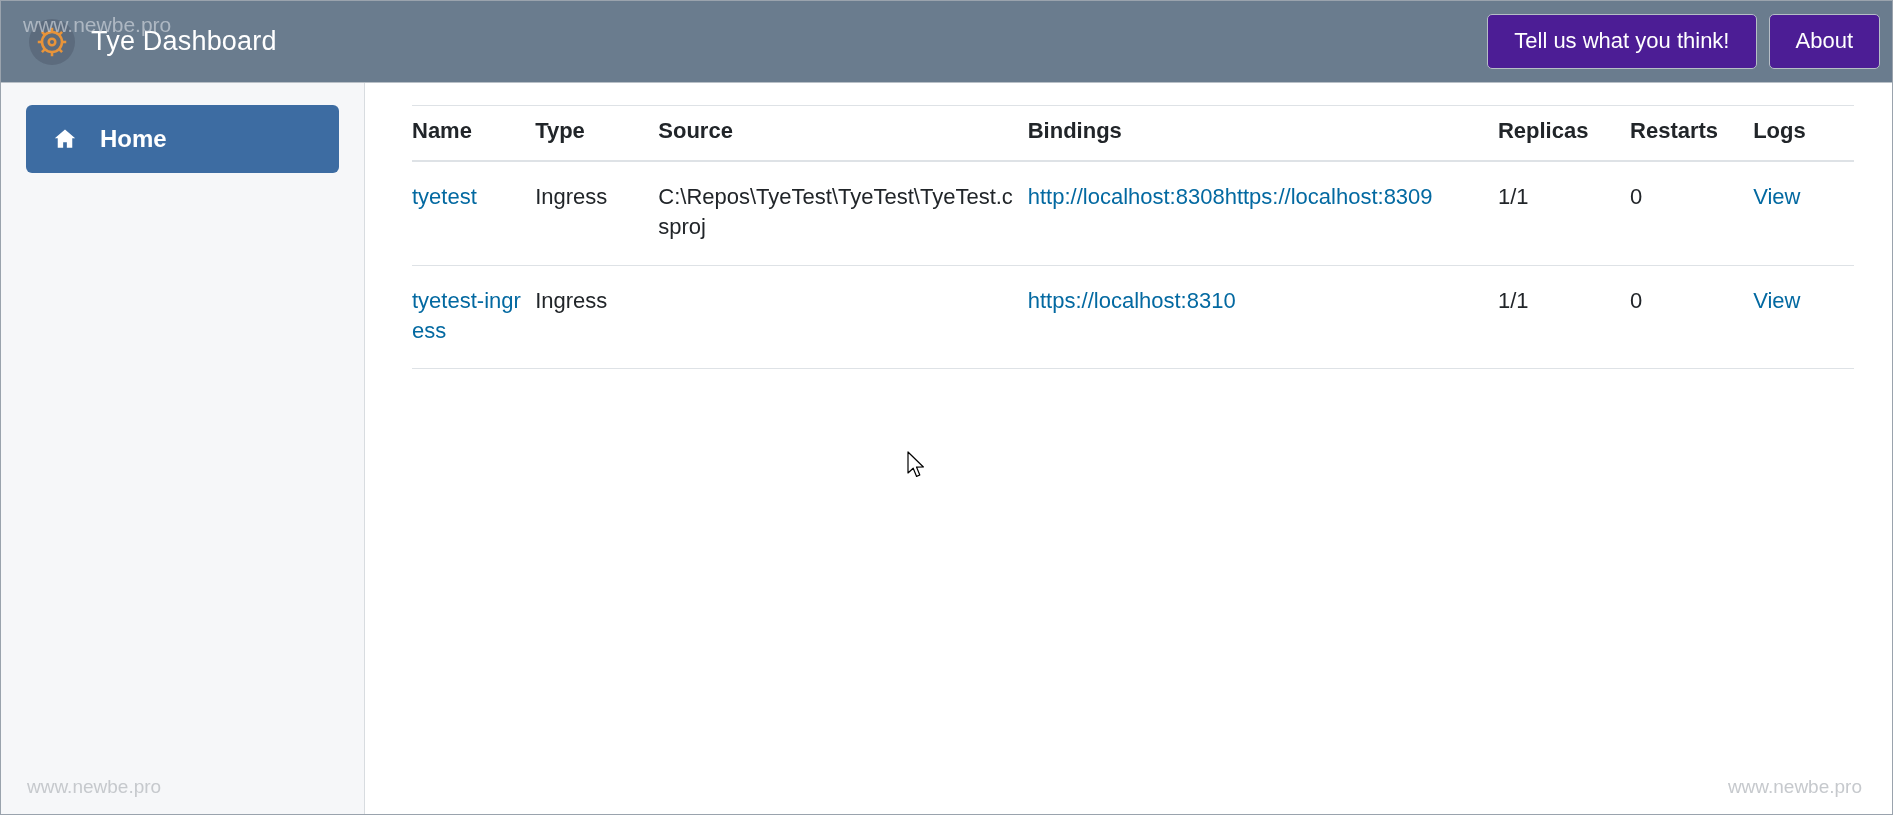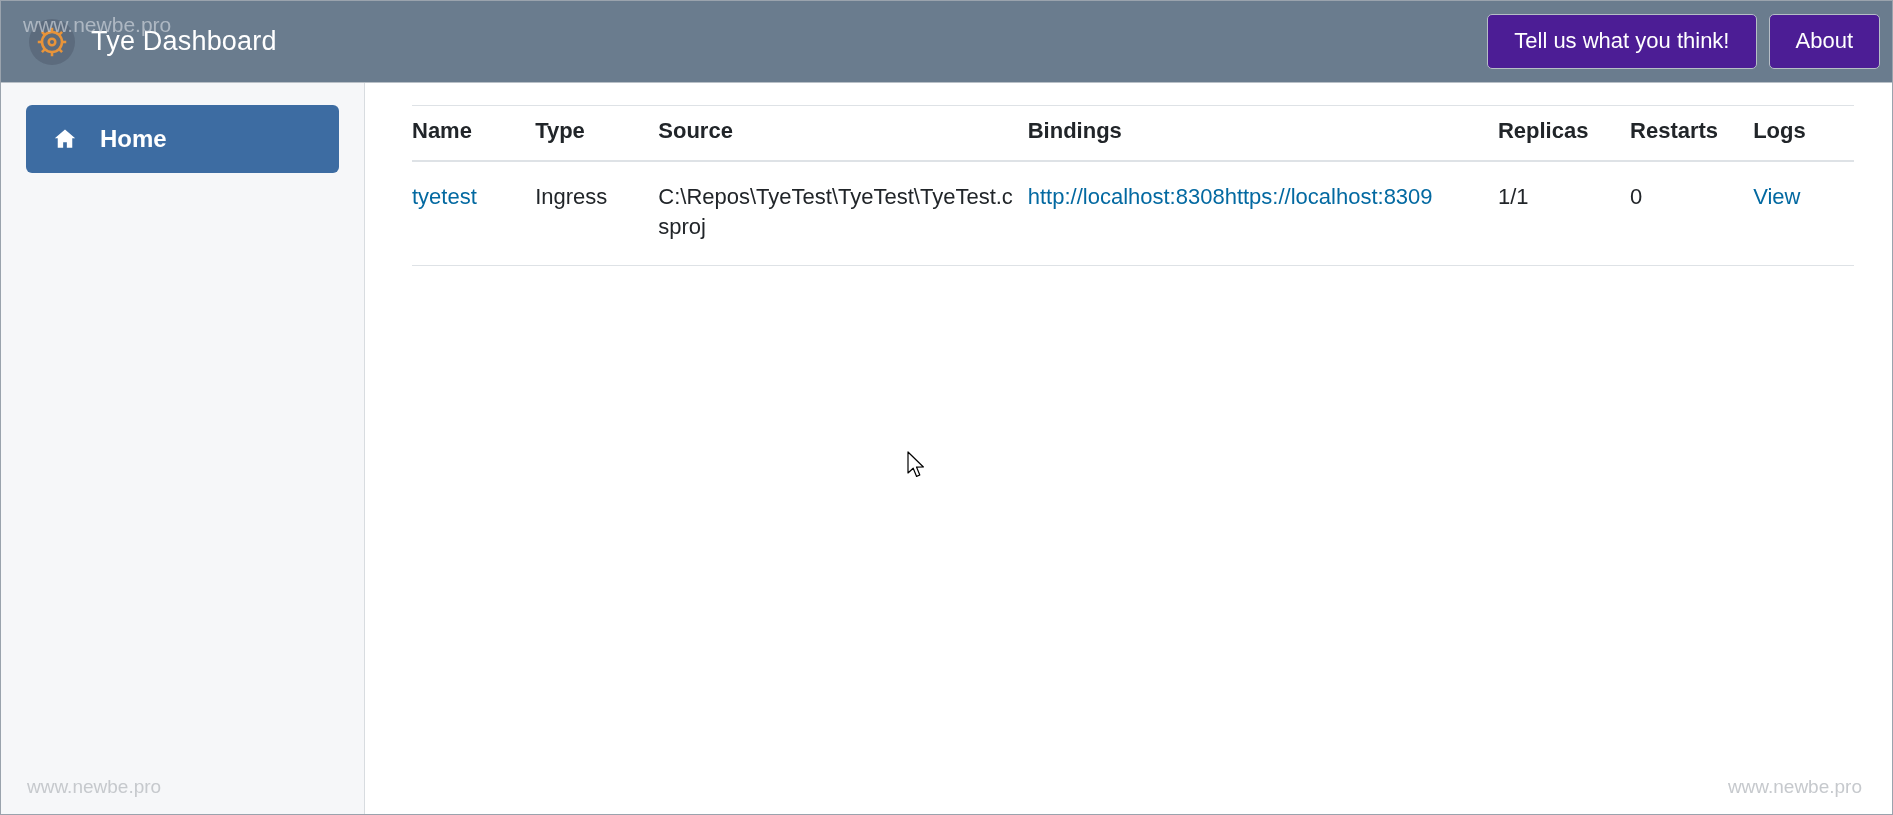--- a/index.html
+++ b/index.html
@@ -262,20 +262,33 @@
           <td class="col-type">Ingress</td>
           <td class="col-source">C:\Repos\TyeTest\TyeTest\TyeTest.csproj</td>
           <td class="col-bindings"><a class="link">http://localhost:8308</a><a class="link">https://localhost:8309</a></td>
           <td class="col-replicas num">1/1</td>
           <td class="col-restarts num">0</td>
           <td class="col-logs num">
             <a class="link">View</a>
           </td>
         </tr>
 
+        <tr>
+          <td class="col-name">
+            <a class="link">tyetest-ingress</a>
+          </td>
+          <td class="col-type">Ingress</td>
+          <td class="col-source"></td>
+          <td class="col-bindings"><a class="link">https://localhost:8310</a></td>
+          <td class="col-replicas num">1/1</td>
+          <td class="col-restarts num">0</td>
+          <td class="col-logs num">
+            <a class="link">View</a>
+          </td>
+        </tr>
 
       </tbody>
     </table>
 
     <span class="main-watermark">www.newbe.pro</span>
   </div>
 
   <span class="cursor">
     <svg width="22" height="30" viewBox="0 0 22 30" aria-hidden="true">
       <path d="M1 1 L1 22 L6.2 17.2 L9.6 25.4 L12.8 24.0 L9.5 16.1 L16.4 16.0 Z" fill="#ffffff" stroke="#000000" stroke-width="1.2" stroke-linejoin="round"></path>

